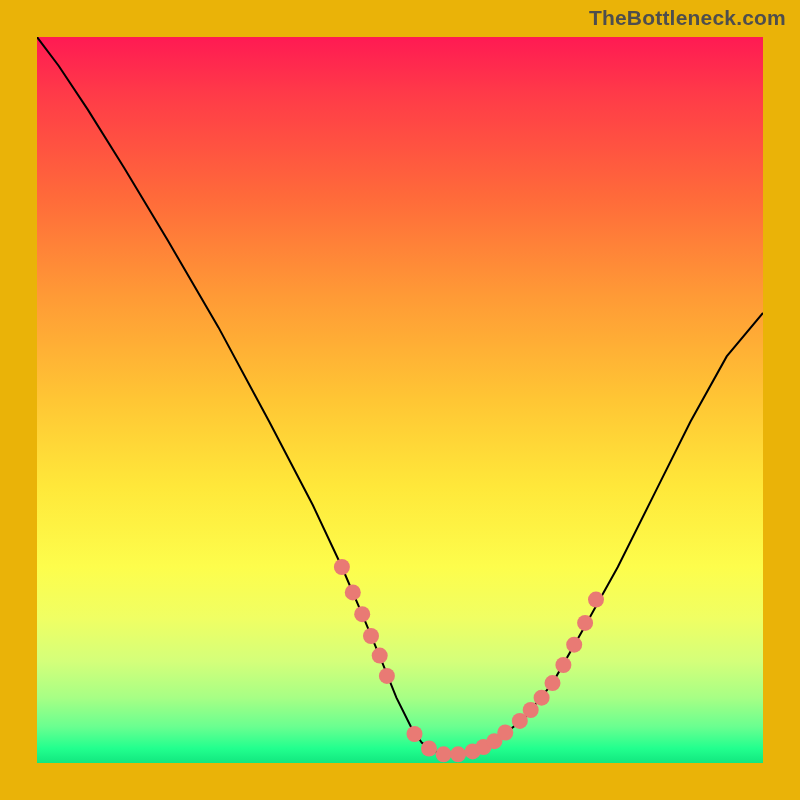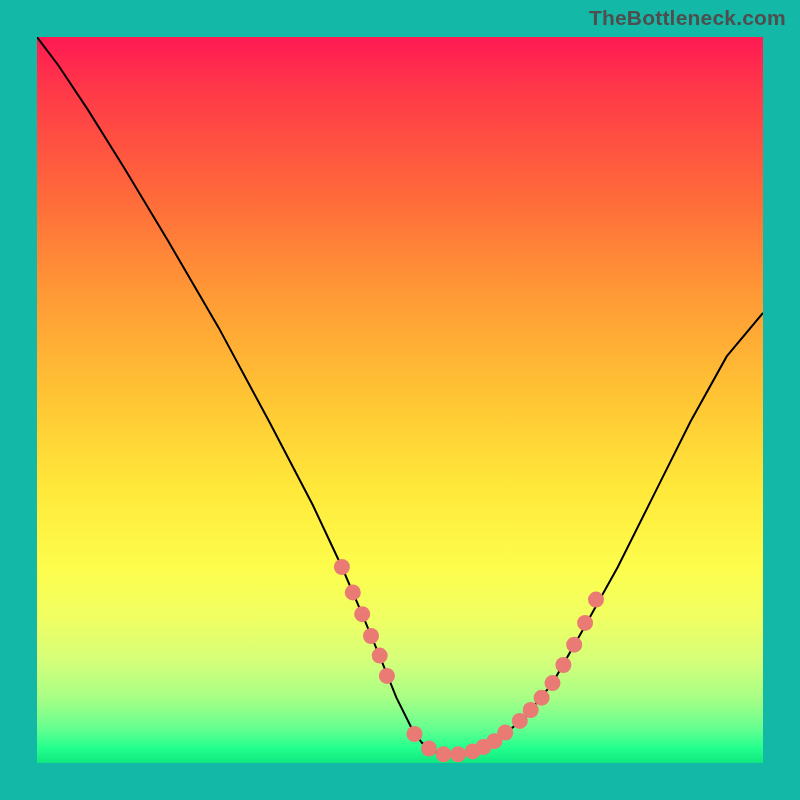--- a/index.html
+++ b/index.html
@@ -9,21 +9,21 @@
     height: 800px;
     background: #000000;
     overflow: hidden;
   }
   .chart-wrap {
     position: absolute;
     left: 0;
     top: 0;
     width: 800px;
     height: 800px;
-    background: #14b8a6;
+    background: #eab308;
   }
   .plot-area {
     position: absolute;
     left: 37px;
     top: 37px;
     width: 726px;
     height: 726px;
   }
   .gradient-bg {
     position: absolute;

